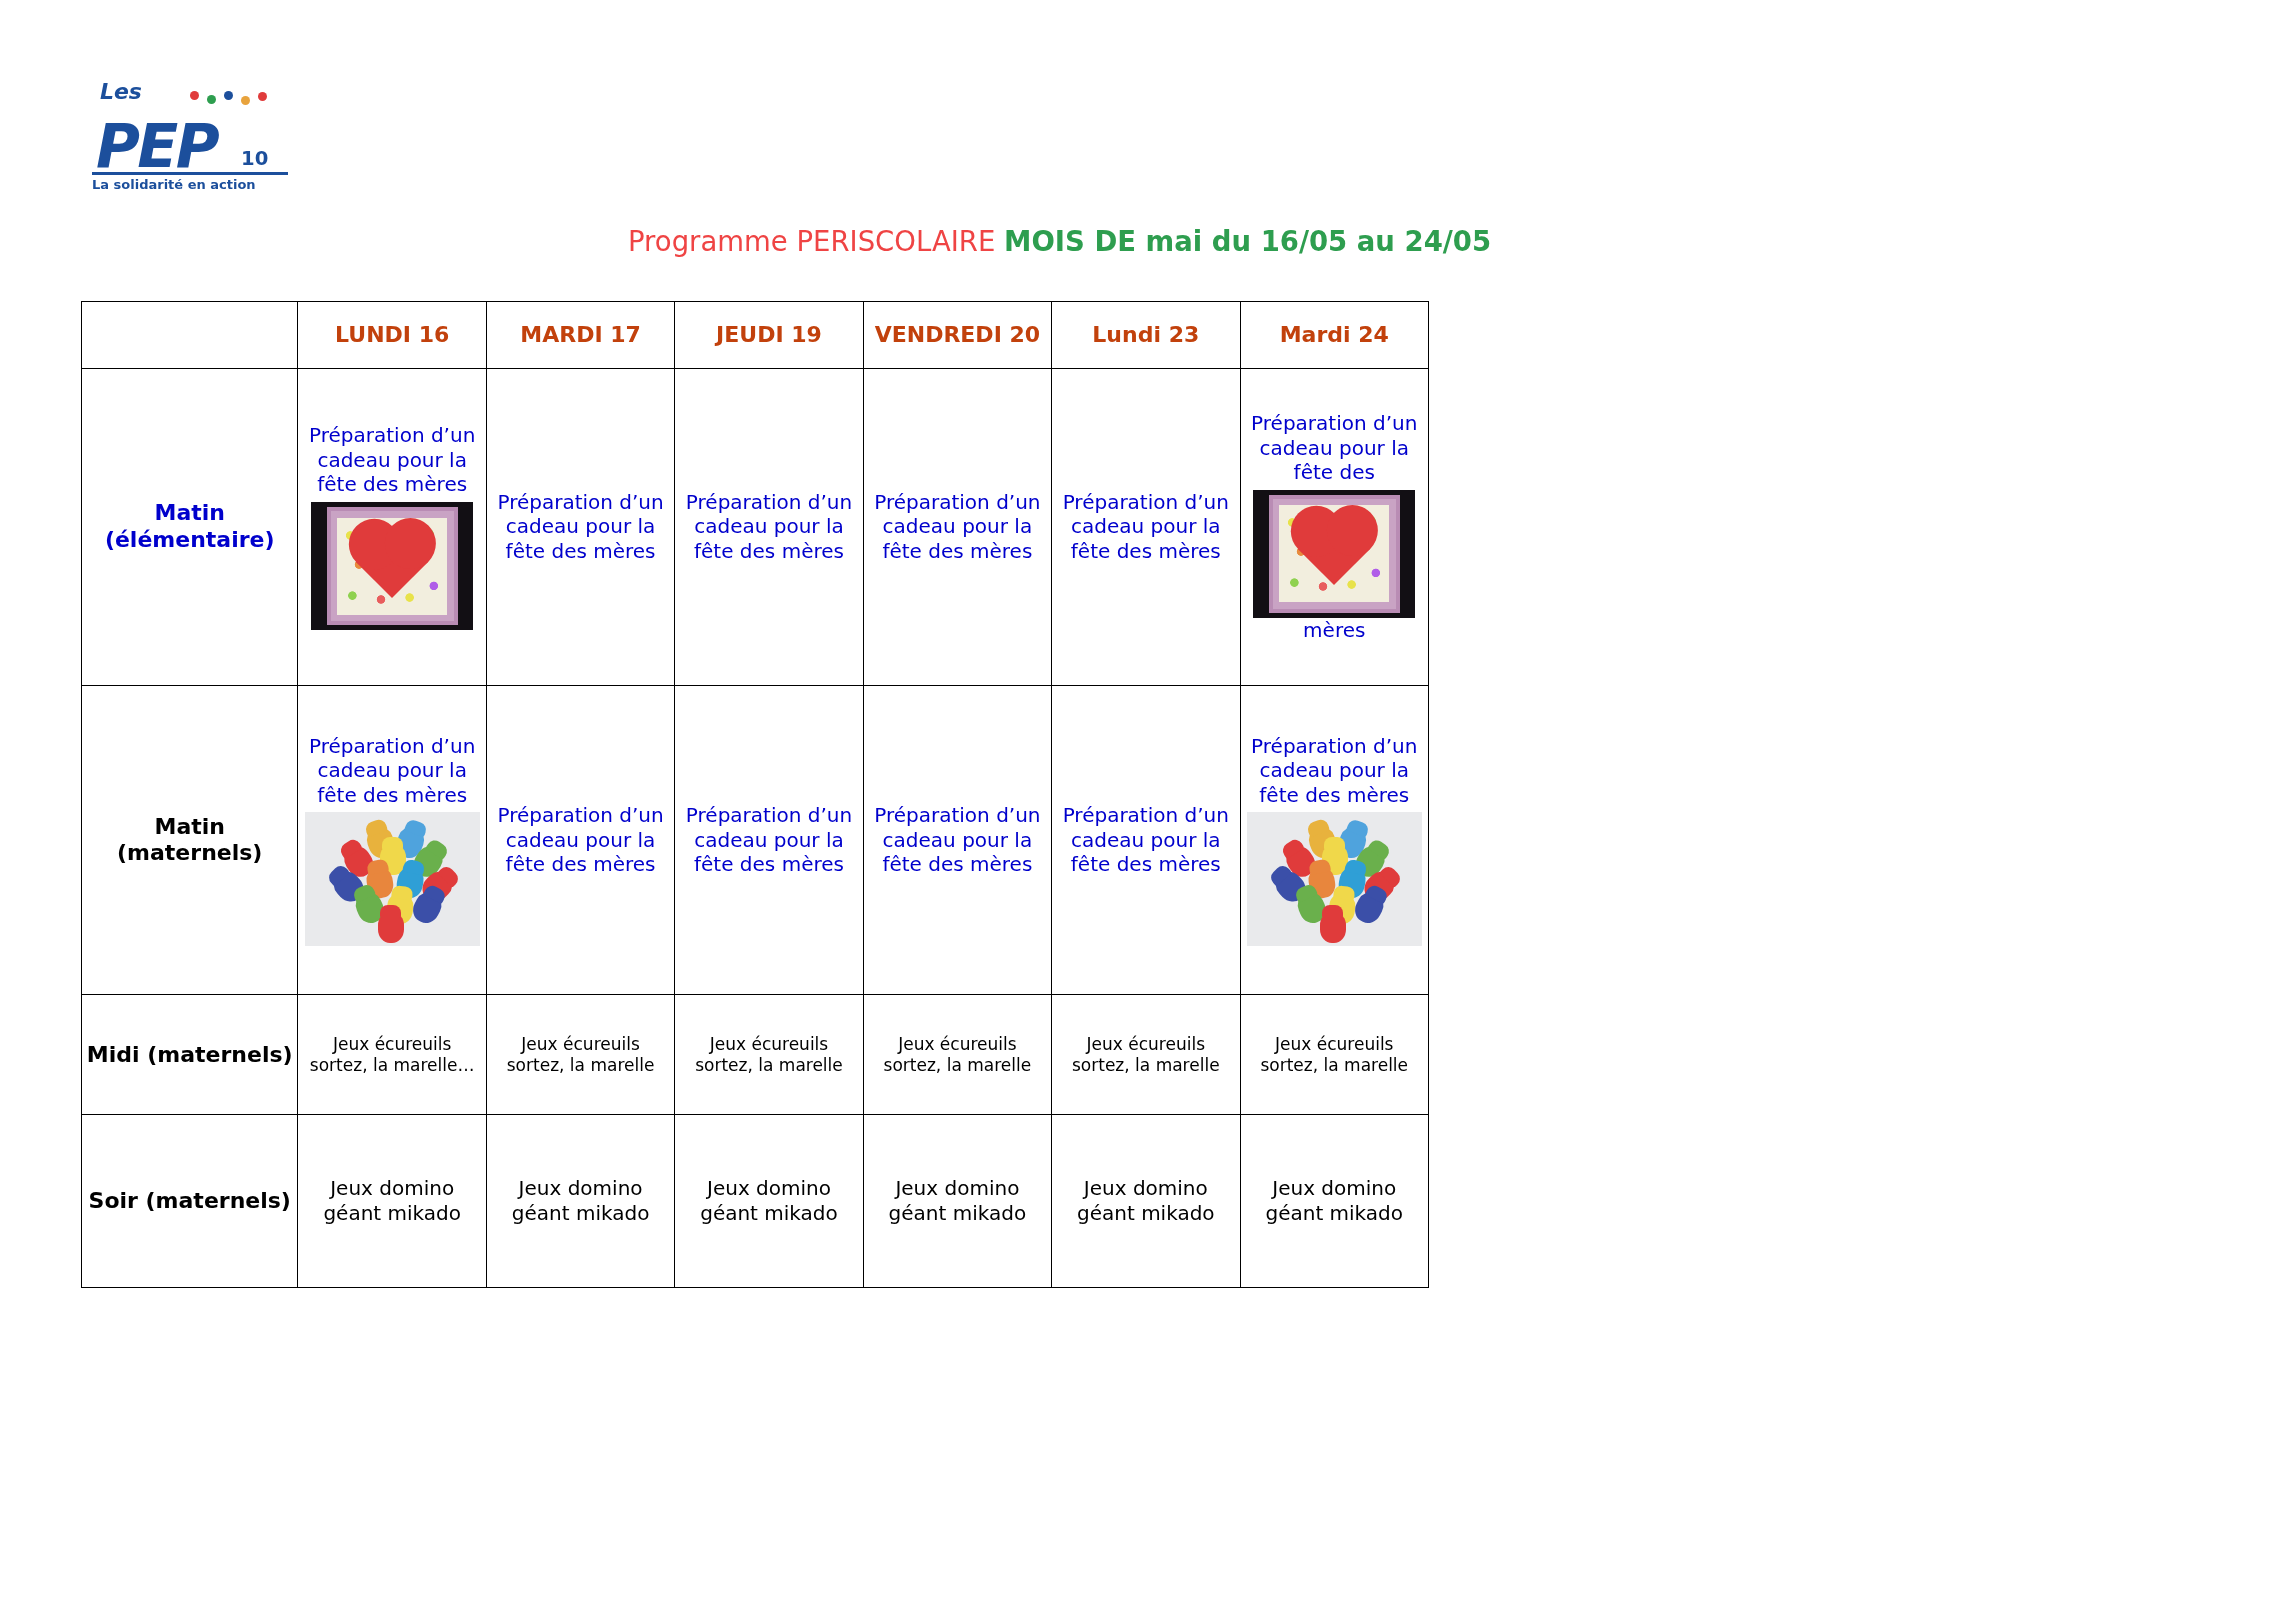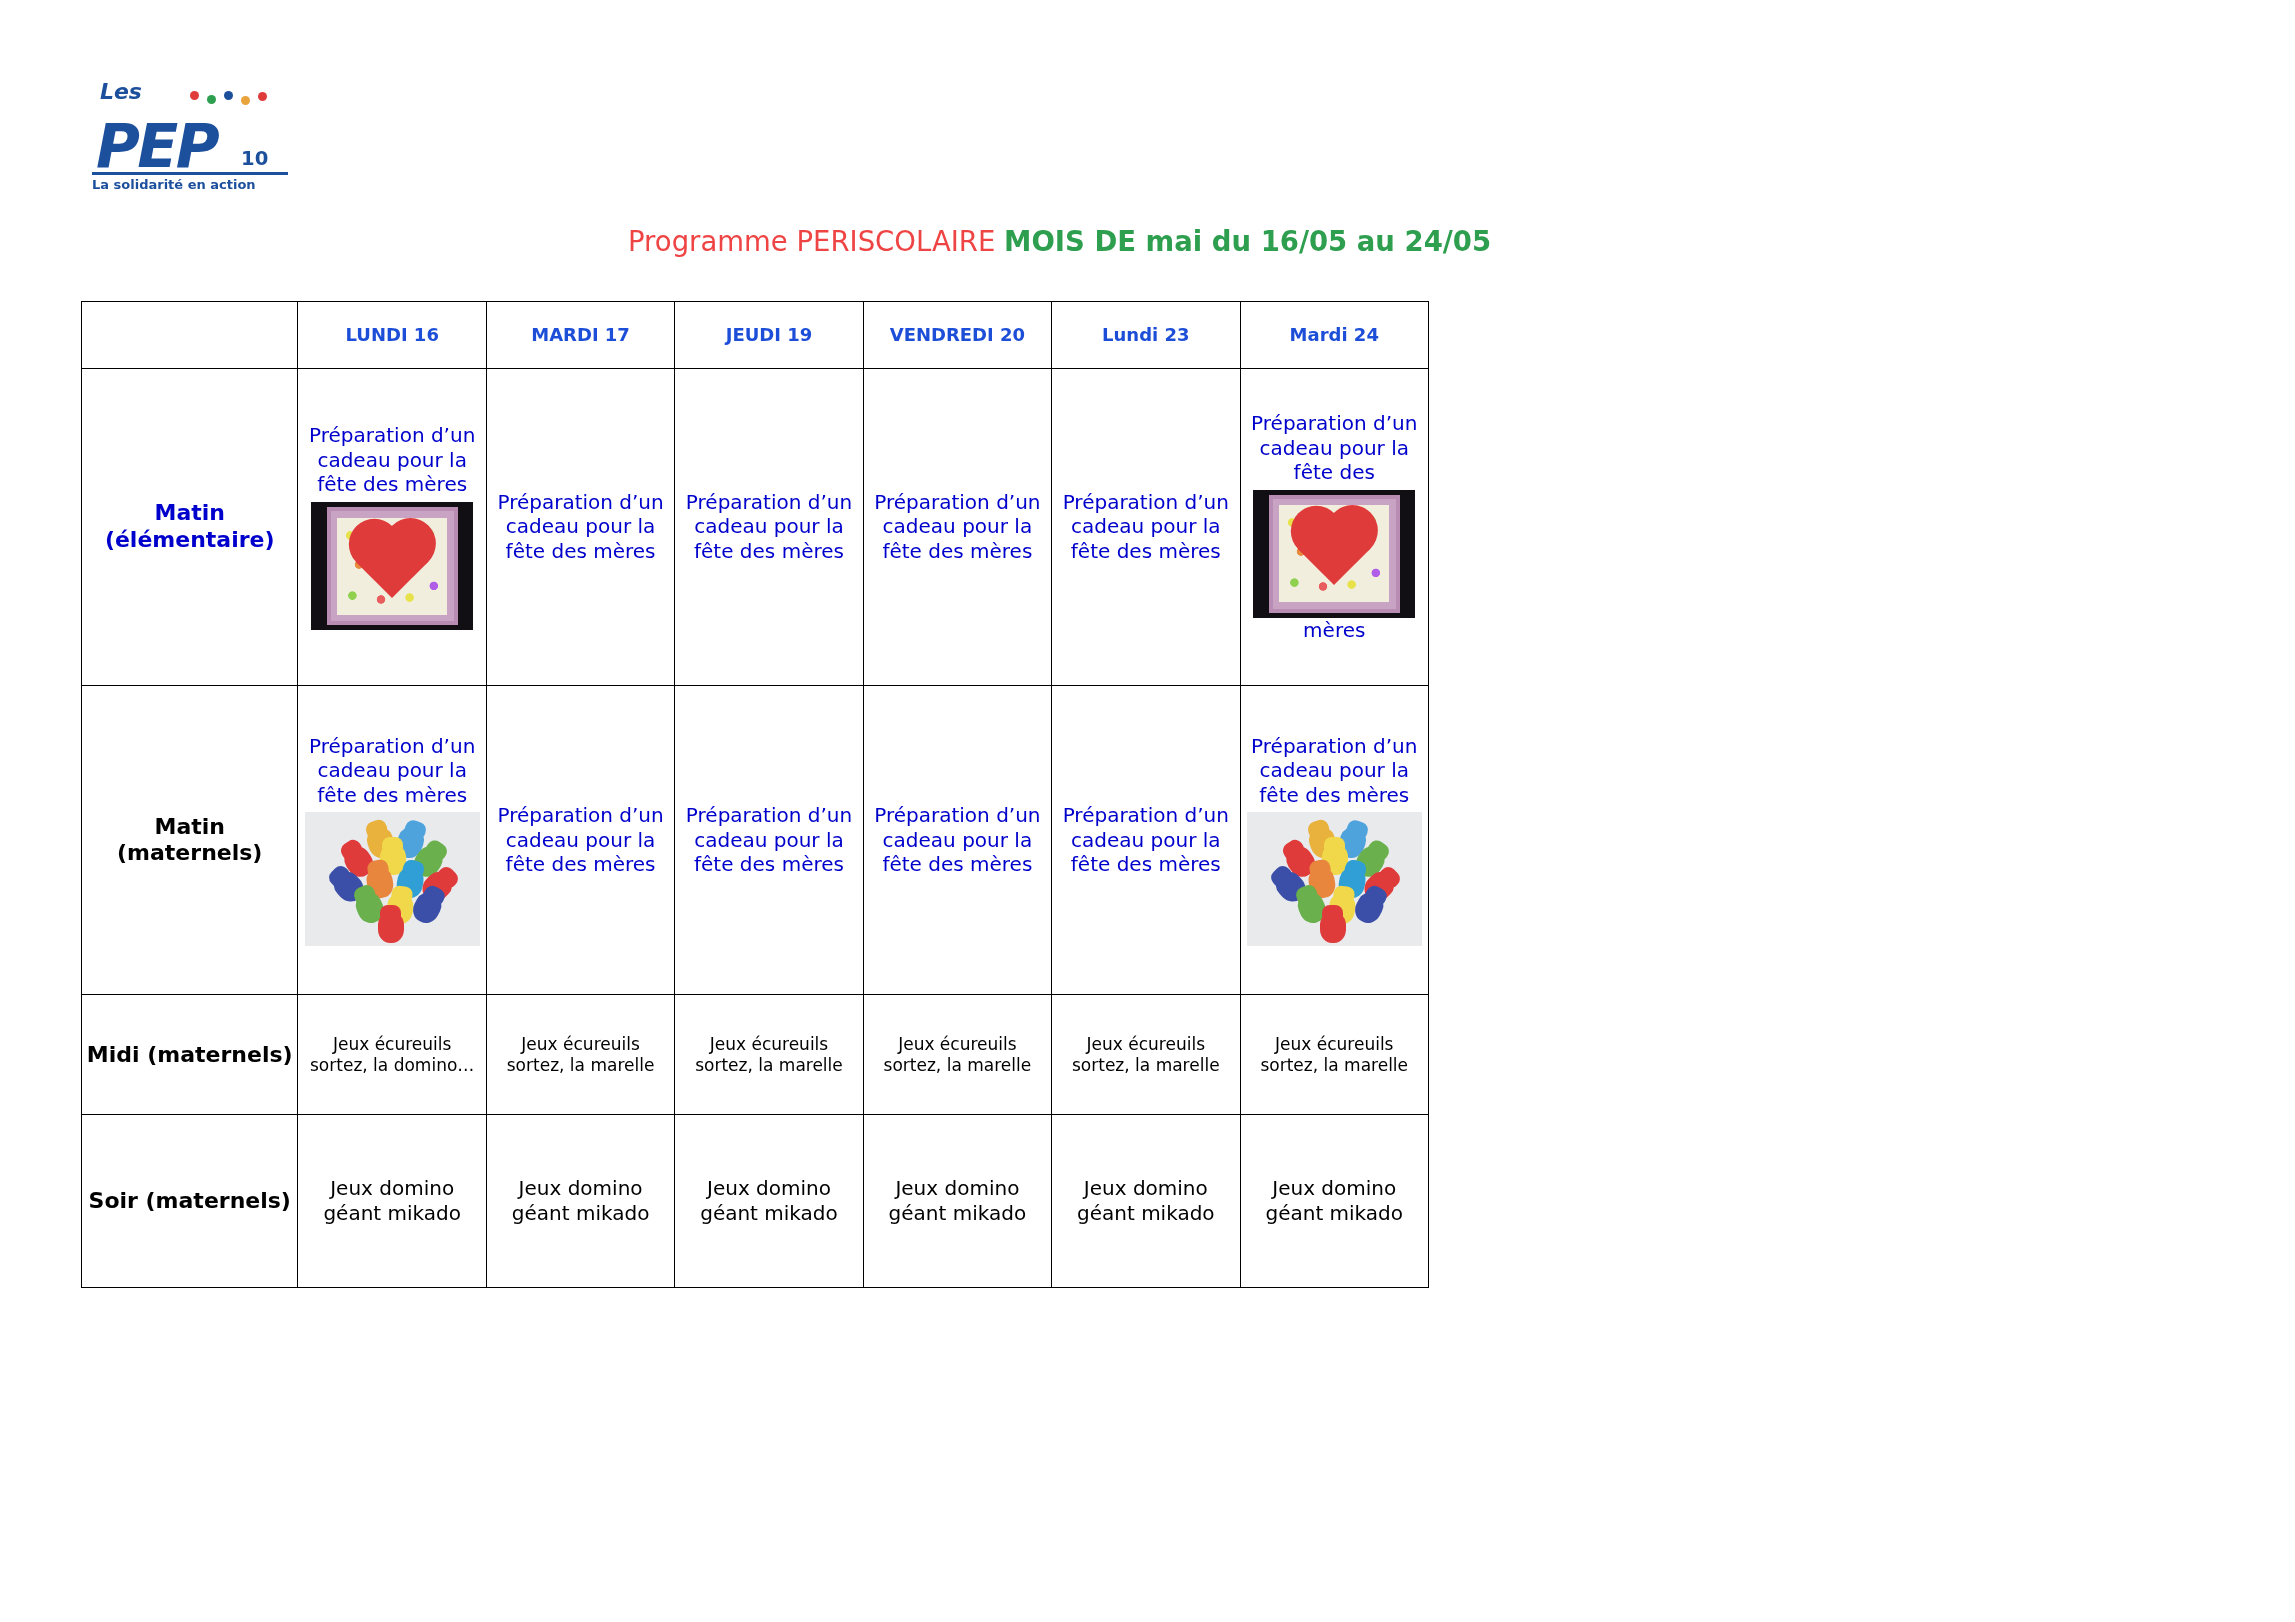--- a/index.html
+++ b/index.html
@@ -236,23 +236,23 @@
     border: 1.3px solid #000000;
     vertical-align: middle;
     text-align: center;
     padding: 3.9px 3.9px;
   }
   col.c-row   { width: 216px; }
   col.c-day   { width: 188px; }
 
   .hdr {
     height: 58px;
-    color: #1d4ed8;
-    font-weight: bold;
-    font-size: 18px;
+    color: #c2410c;
+    font-weight: bold;
+    font-size: 22px;
     line-height: 1.18;
   }
   .hdr.empty { border: 1.3px solid #000000; }
 
   .rowlabel {
     font-weight: bold;
     font-size: 22px;
     line-height: 1.2;
   }
   .rowlabel.blue { color: #0000cc; text-align: center; }
@@ -496,21 +496,21 @@
         <i class="hand" style="left:82px;top:82px;background:#f0d84a; transform:rotate(6deg);"></i>
         <i class="hand" style="left:109px;top:81px;background:#3b4fa8; transform:rotate(28deg);"></i>
         <i class="hand" style="left:73px;top:101px;background:#e03b3b; transform:rotate(0deg);"></i>
       </span>
     </td>
   </tr>
 
 
   <tr class="r-midi-mat">
     <td class="rowlabel black">Midi (maternels)</td>
-    <td class="cell-black-sm">Jeux écureuils sortez, la domino…</td>
+    <td class="cell-black-sm">Jeux écureuils sortez, la marelle…</td>
     <td class="cell-black-sm">Jeux écureuils sortez, la marelle</td>
     <td class="cell-black-sm">Jeux écureuils sortez, la marelle</td>
     <td class="cell-black-sm">Jeux écureuils sortez, la marelle</td>
     <td class="cell-black-sm">Jeux écureuils sortez, la marelle</td>
     <td class="cell-black-sm">Jeux écureuils sortez, la marelle</td>
   </tr>
 
 
   <tr class="r-soir-mat">
     <td class="rowlabel black">Soir (maternels)</td>

